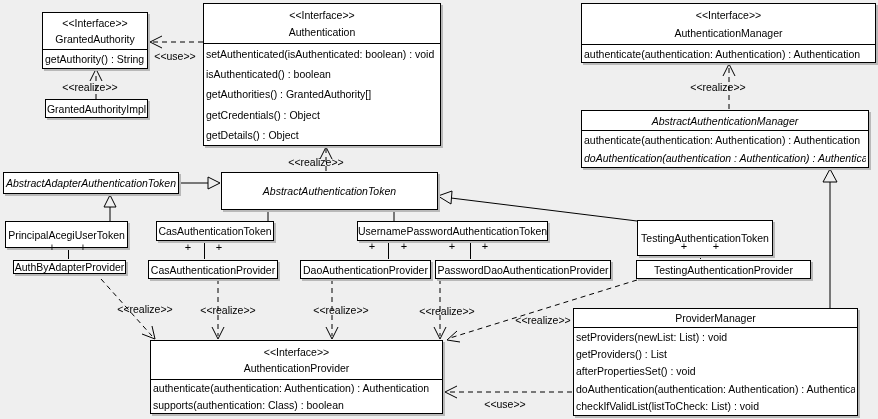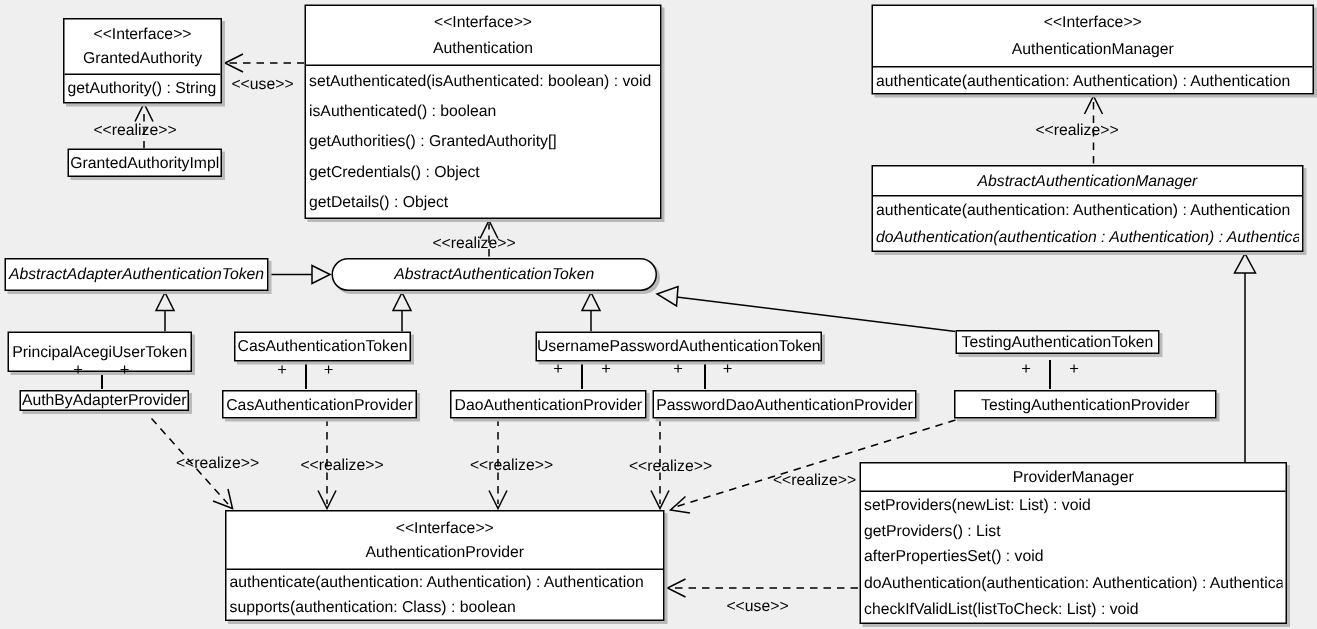--- a/index.html
+++ b/index.html
@@ -163,37 +163,37 @@
     <div class="methods">
       <div class="m">authenticate(authentication: Authentication) : Authentication</div>
       <div class="m abs">doAuthentication(authentication : Authentication) : Authentication</div>
     </div>
   </div>
 
   <div class="box single" style="left:3px;top:172px;width:176px;height:22px;">
     <span class="abs">AbstractAdapterAuthenticationToken</span>
   </div>
 
-  <div class="box single" style="left:221px;top:172px;width:217px;height:22px;border-radius:11px;">
+  <div class="box single" style="left:221px;top:172px;width:217px;height:38px;">
     <span class="abs">AbstractAuthenticationToken</span>
   </div>
 
   <div class="box single" style="left:5px;top:221px;width:123px;height:27px;">
     <span>PrincipalAcegiUserToken</span>
   </div>
 
   <div class="box single" style="left:156px;top:221px;width:118px;height:20px;">
     <span>CasAuthenticationToken</span>
   </div>
 
   <div class="box single" style="left:357px;top:221px;width:191px;height:20px;">
     <span>UsernamePasswordAuthenticationToken</span>
   </div>
 
-  <div class="box single" style="left:637px;top:220px;width:136px;height:16px;">
+  <div class="box single" style="left:637px;top:220px;width:136px;height:36px;">
     <span>TestingAuthenticationToken</span>
   </div>
 
   <div class="box single" style="left:13px;top:260px;width:113px;height:14px;">
     <span>AuthByAdapterProvider</span>
   </div>
 
   <div class="box single" style="left:148px;top:260px;width:130px;height:19px;">
     <span>CasAuthenticationProvider</span>
   </div>

